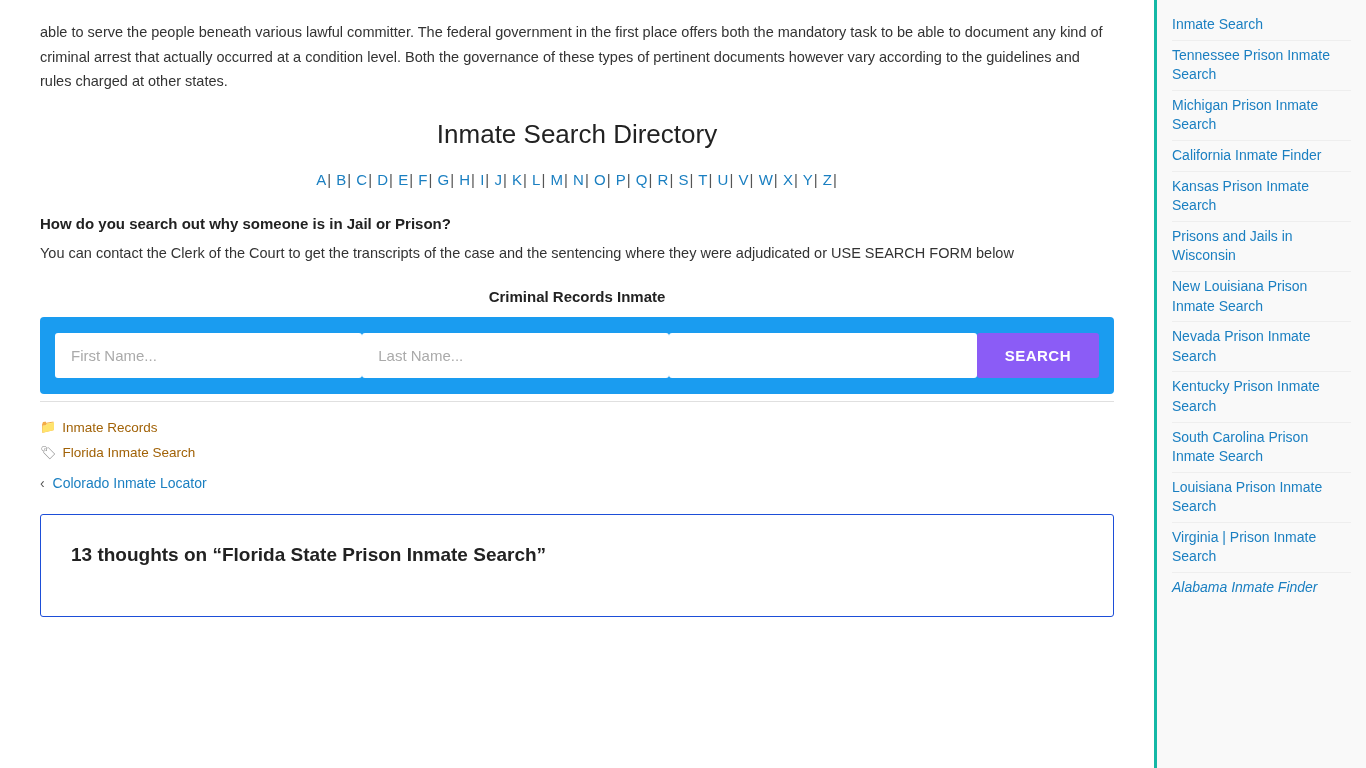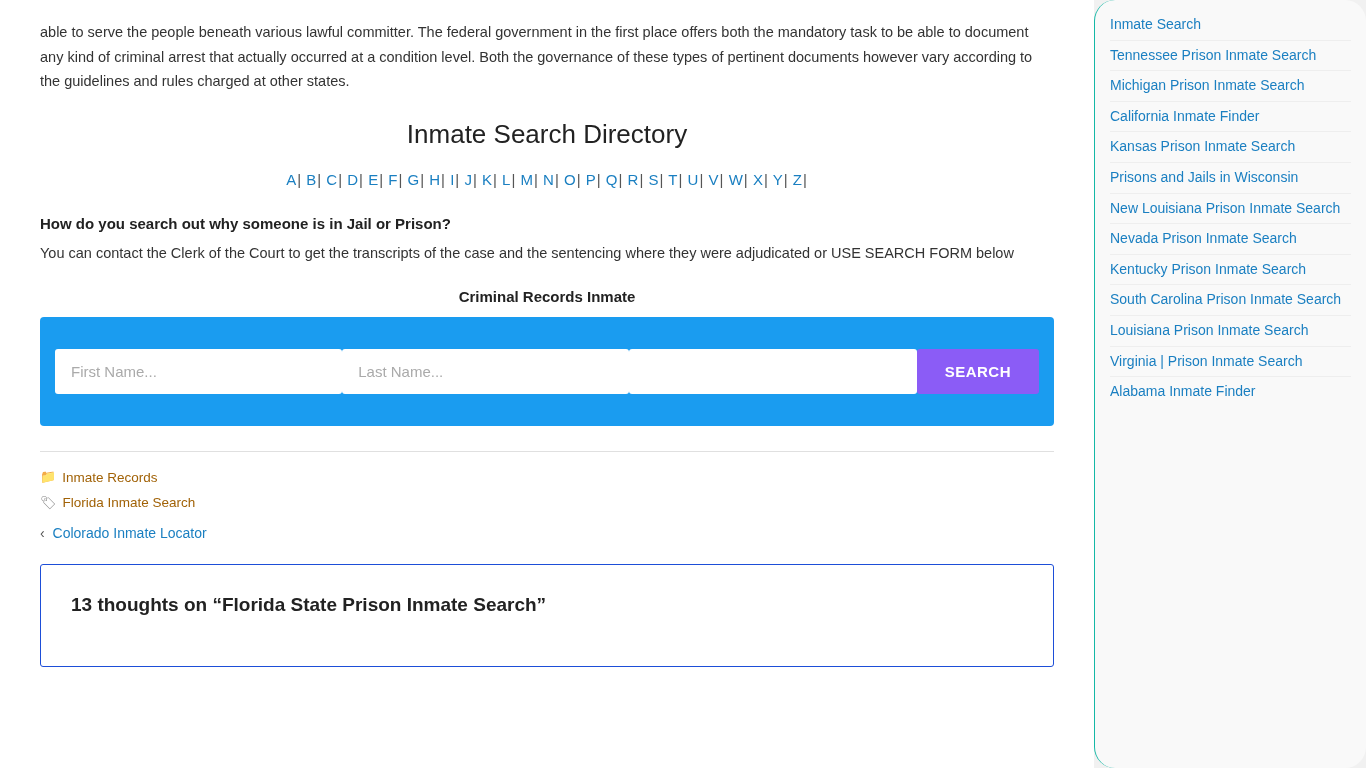--- a/index.html
+++ b/index.html
@@ -15,25 +15,24 @@
       max-width: 1366px;
       margin: 0 auto;
     }
     .main-content {
       flex: 1;
       background: #fff;
       padding: 20px 40px 40px 40px;
       min-height: 768px;
     }
     .sidebar {
-      width: 272px;
+      width: 212px;
       background: #f9f9f9;
       padding: 10px 15px;
-      border-left: 1px solid #14b8a6;
-      border-radius: 21px;
+      border-left: 3px solid #14b8a6;
     }
 
     
     .intro-text {
       color: #333;
       margin-bottom: 20px;
       font-size: 14.5px;
       line-height: 1.7;
     }
 
@@ -76,24 +75,24 @@
     .search-label {
       text-align: center;
       font-weight: bold;
       color: #222;
       margin-bottom: 8px;
       font-size: 15px;
     }
     .search-box {
       background: #1a9cf0;
       border-radius: 4px;
-      padding: 32px 15px;
+      padding: 16px 15px;
       display: flex;
       align-items: center;
-      margin-bottom: 25px;
+      margin-bottom: 7px;
     }
     .search-box input {
       flex: 1;
       padding: 14px 16px;
       font-size: 15px;
       border: none;
       border-radius: 3px;
       color: #999;
       outline: none;
     }
@@ -162,21 +161,21 @@
     
     .sidebar-link {
       display: block;
       color: #1a7fc1;
       text-decoration: none;
       font-size: 14px;
       padding: 5px 0;
       line-height: 1.4;
       border-bottom: 1px solid #eee;
     }
-    .sidebar-link:last-child { border-bottom: none; }
+    .sidebar-link:last-child { border-bottom: none; font-style: italic; }
   </style>
 </head>
 <body>
 
 <div class="layout">
 
   <div class="main-content">
 
     <p class="intro-text">able to serve the people beneath various lawful committer. The federal government in the first place offers both the mandatory task to be able to document any kind of criminal arrest that actually occurred at a condition level. Both the governance of these types of pertinent documents however vary according to the guidelines and rules charged at other states.</p>
 

